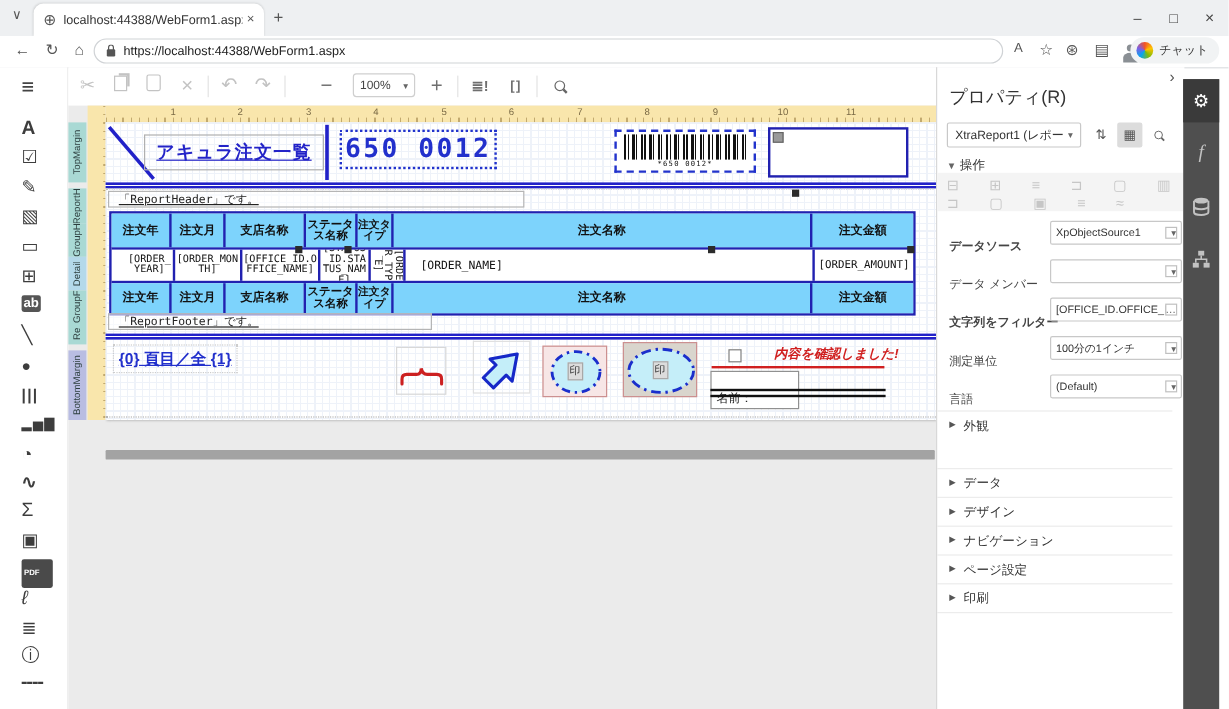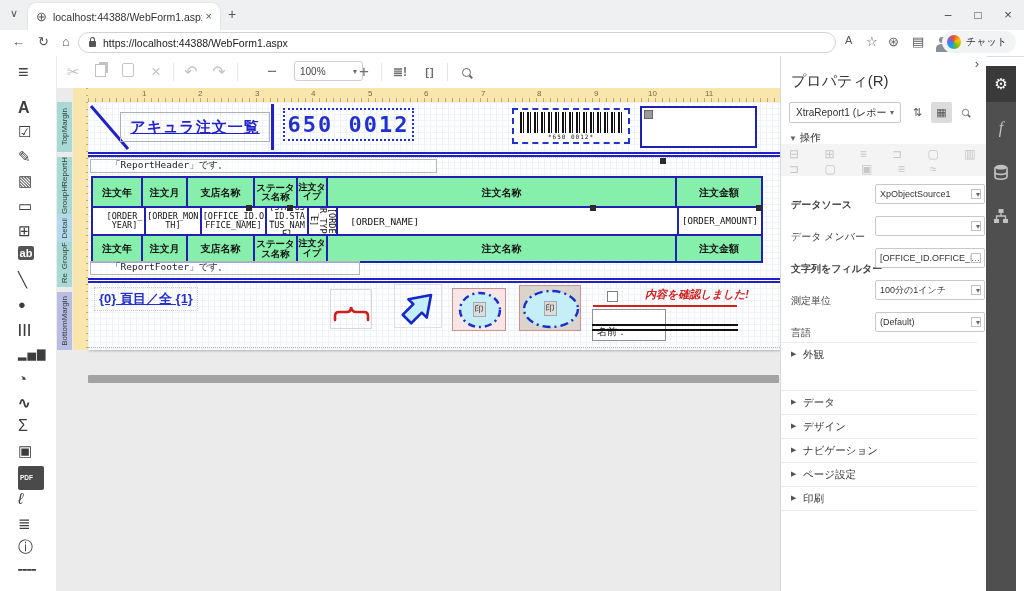--- a/index.html
+++ b/index.html
@@ -25,21 +25,21 @@
   .copilot-pill{position:absolute;right:8px;top:1px;height:22px;border-radius:12px;background:#f1f3f4;display:flex;align-items:center;padding:0 9px 0 5px;gap:5px;}
   .copilot-ic{width:14px;height:14px;border-radius:50%;background:conic-gradient(#f35325,#ffc300,#81bc06,#05a6f0,#7b5fe3,#f35325);}
   
   .toolbox{position:absolute;left:0;top:56px;width:56px;height:535px;background:#fff;border-right:1px solid #ececec;}
   .tbx-ic{position:absolute;left:18px;width:22px;height:20px;color:#3d3d3d;font-size:15px;line-height:20px;text-align:left;}
   .pdfbox{font-size:6.5px;font-weight:bold;color:#fff;background:#4a4a4a;border-radius:2px;padding:2px 2px;letter-spacing:0;}
   
   .dtoolbar{position:absolute;left:57px;top:56px;width:723px;height:32px;background:#fff;}
   .dt-ic{position:absolute;top:6px;height:20px;line-height:20px;font-size:15px;color:#6f6f6f;text-align:center;}
   .dt-dis{color:#c3c3c3;}
-  .zoombox{position:absolute;left:237px;top:5px;width:69px;height:20px;border:1px solid #cfcfcf;border-radius:3px;
+  .zoombox{position:absolute;left:237px;top:5px;width:52px;height:20px;border:1px solid #cfcfcf;border-radius:3px;
     font-size:10px;color:#444;display:flex;align-items:center;justify-content:space-between;padding:0 5px;box-sizing:border-box;}
   .vsep{position:absolute;top:7px;width:1px;height:18px;background:#e3e3e3;}
   .maglass{display:inline-block;width:7px;height:7px;border:1.6px solid #666;border-radius:50%;position:relative;}
   .maglass:after{content:"";position:absolute;left:6px;top:7px;width:4px;height:1.6px;background:#666;transform:rotate(45deg);}
   
   .design-bg{position:absolute;left:57px;top:88px;width:723px;height:503px;background:#ebebeb;}
   .bandlabel{position:absolute;left:0;width:15px;display:flex;align-items:center;justify-content:center;}
   .bandlabel span{writing-mode:vertical-rl;transform:rotate(180deg);font-size:8px;color:#2c3e3e;white-space:nowrap;overflow:hidden;}
   .vruler{position:absolute;left:16px;top:0;width:15px;height:262px;background:#f9e6ac;
     background-image:repeating-linear-gradient(to bottom,rgba(140,110,50,.5) 0 1px,transparent 1px 7px);
@@ -54,26 +54,26 @@
     box-shadow:1px 1px 2px rgba(0,0,0,.25);}
   .bandsep{position:absolute;left:0;width:692px;height:5px;
     background:linear-gradient(#2121c8 0 2px,#fff 2px 3px,#2121c8 3px 5px);}
   .handle{position:absolute;width:6px;height:6px;background:#2b2b2b;}
   
   .rtable{position:absolute;left:3px;top:74px;width:672px;border:2px solid #2121b0;box-sizing:border-box;background:#fff;}
   .rrow{display:flex;width:100%;box-sizing:border-box;}
   .rcell{box-sizing:border-box;border-left:2px solid #2121b0;display:flex;align-items:center;justify-content:center;
     text-align:center;overflow:hidden;}
   .rcell:first-child{border-left:none;}
-  .hdr{background:#86efac;font-weight:bold;font-size:10px;line-height:11px;color:#111;}
+  .hdr{background:#7dd3fc;font-weight:bold;font-size:10px;line-height:11px;color:#111;}
   .det{background:transparent;font-family:"DejaVu Sans Mono",monospace;font-size:8.5px;line-height:9px;color:#111;word-break:break-all;}
   .rrow2{border-top:2px solid #2121b0;}
   .vtext{writing-mode:vertical-rl;letter-spacing:0;}
   .notebox{position:absolute;border:1px solid #b5b5b5;font-family:"DejaVu Sans Mono",monospace;font-size:9.5px;color:#222;
-    display:flex;align-items:flex-end;padding:0 20px;box-sizing:border-box;background:rgba(255,255,255,.6);}
+    display:flex;align-items:center;padding:0 8px;box-sizing:border-box;background:rgba(255,255,255,.6);text-decoration:underline;}
   
   .titlebox{position:absolute;left:32px;top:10px;width:148px;height:28px;border:1px solid #b0b0b0;display:flex;align-items:center;justify-content:center;}
   .titletext{font-size:15px;font-weight:bold;color:#2323c8;text-decoration:underline;letter-spacing:1px;}
   .bigdigits{position:absolute;left:195px;top:6px;width:127px;height:29px;border:2px dotted #2233cc;
     display:flex;align-items:center;justify-content:center;font-family:"DejaVu Sans Mono",monospace;
     font-size:22px;font-weight:bold;color:#2230cc;letter-spacing:2px;}
   .barcode{position:absolute;left:424px;top:6px;width:118px;height:36px;border:2px dashed #2233cc;box-sizing:border-box;background:#fff;}
   .bars{margin:2px 6px 0;height:21px;
     background:repeating-linear-gradient(90deg,#111 0 2px,#fff 2px 3px,#111 3px 4px,#fff 4px 7px,#111 7px 9px,#fff 9px 10px,#111 10px 11px,#fff 11px 14px);}
   .bcap{text-align:center;font-size:6px;letter-spacing:1px;color:#111;font-family:"DejaVu Sans Mono",monospace;}

